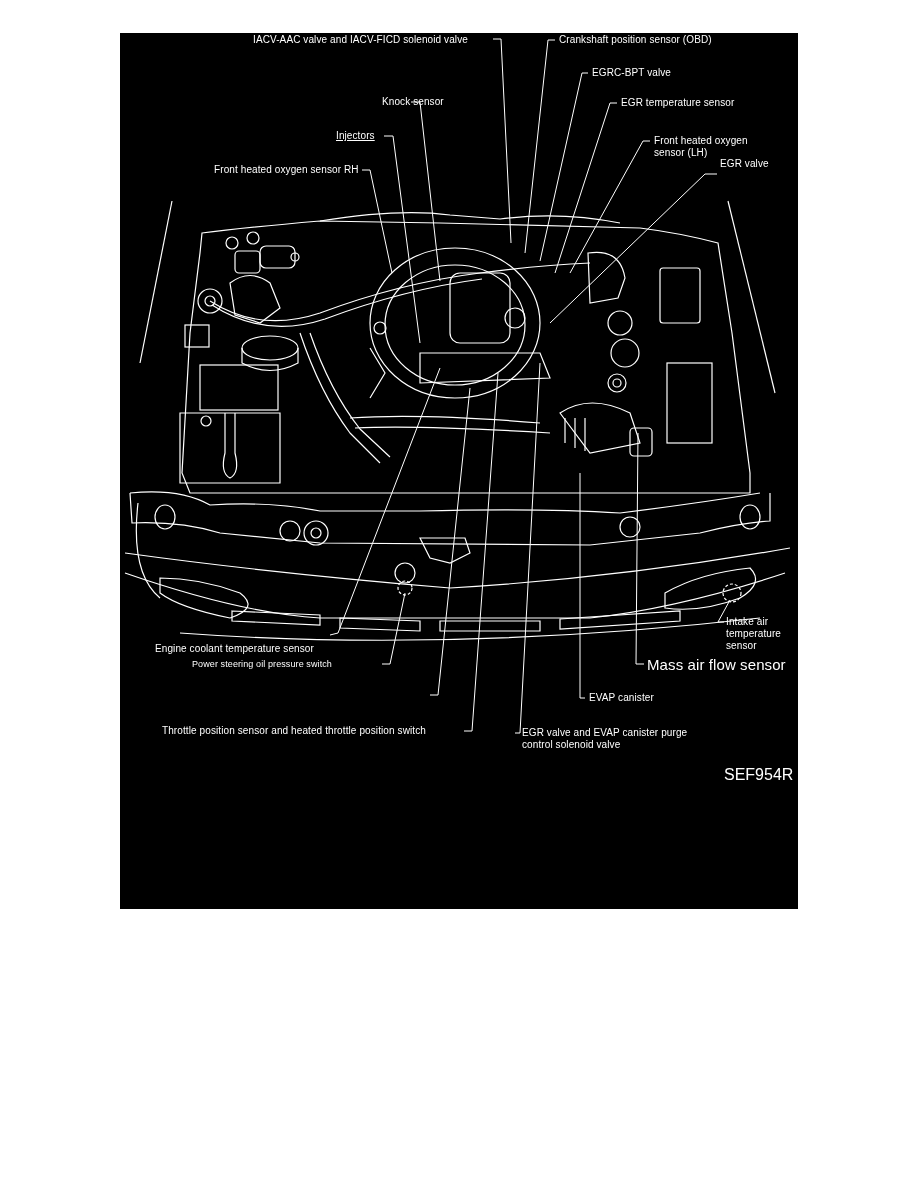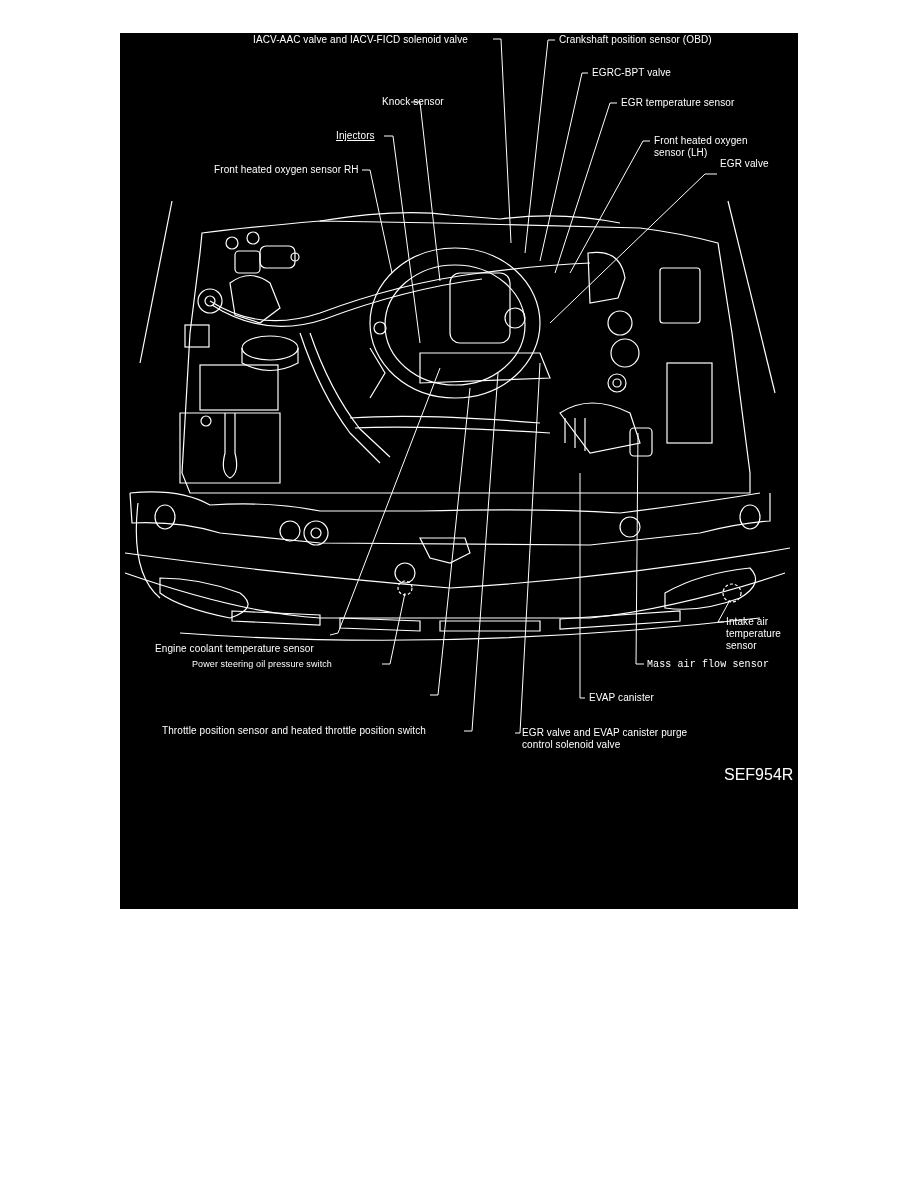--- a/index.html
+++ b/index.html
@@ -145,21 +145,21 @@
   <div class="lbl" style="left:82px;top:131px;margin-left:12px;">Front heated oxygen sensor RH</div>
   <div class="lbl" style="left:600px;top:125px;">EGR valve</div>
 
   <div class="lbl" style="left:35px;top:592px;margin-top:18px;">Engine coolant temperature sensor</div>
   <div class="lbl" style="left:606px;top:583px;">
     <div>Intake air</div>
     <div>temperature</div>
     <div>sensor</div>
   </div>
   <div class="lbl" style="left:72px;top:625px;font-size:9px;">Power steering oil pressure switch</div>
-  <div class="lbl" style="left:527px;top:626px;font-size:10px;font-family:Liberation Mono, monospace;">Mass air flow sensor</div>
+  <div class="lbl" style="left:527px;top:626px;font-size:15px;">Mass air flow sensor</div>
   <div class="lbl" style="left:469px;top:659px;">EVAP canister</div>
   <div class="lbl" style="left:42px;top:692px;">Throttle position sensor and heated throttle position switch</div>
   <div class="lbl" style="left:402px;top:694px;">
     <div>EGR valve and EVAP canister purge</div>
     <div>control solenoid valve</div>
   </div>
 
   <div class="fig-id" style="left:604px;top:733px;">SEF954R</div>
 </div>
 

